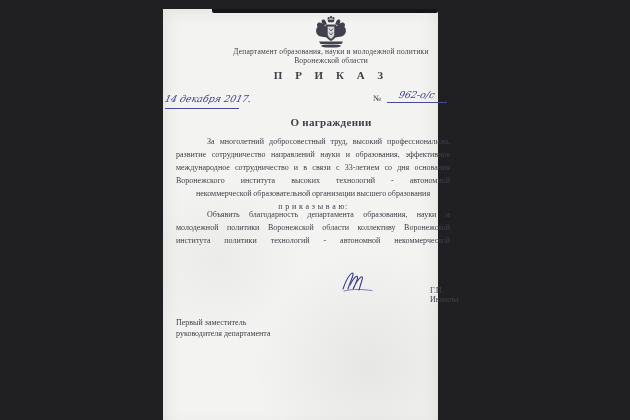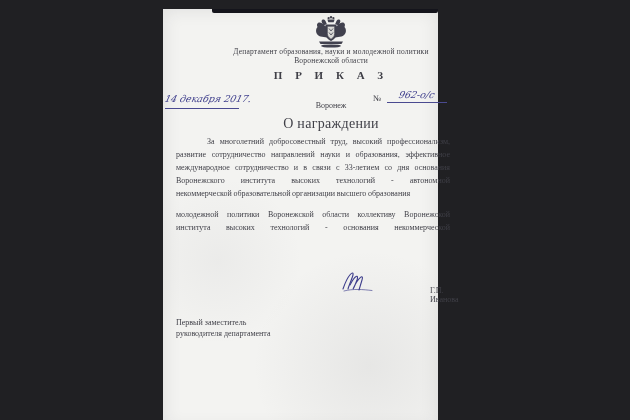--- a/index.html
+++ b/index.html
@@ -23,21 +23,21 @@
   .topband {
     position: absolute; left: 49px; right: 0; top: 0; height: 4px;
     background: #14141b;
     border-radius: 0 0 2px 2px;
   }
   .emblem { position: absolute; left: 145px; top: 6px; width: 46px; height: 34px; }
   .centerblock { position: absolute; left: 31px; width: 274px; text-align: center; }
   .org { top: 38px; font-size: 7.5px; line-height: 9px; letter-spacing: 0.2px; }
   .doctitle { top: 60px; font-size: 11px; font-weight: bold; letter-spacing: 5px; text-align: center; }
   .city { top: 92px; font-size: 8px; }
-  .subject { top: 107px; font-size: 14px; font-weight: normal; letter-spacing: 0.3px; }
+  .subject { top: 107px; font-size: 11px; font-weight: bold; letter-spacing: 0.3px; }
   .metarow { position: absolute; top: 79px; left: 0; width: 305px; height: 18px; }
   .hand {
     font-family: "DejaVu Serif", serif;
     font-style: italic;
     color: #3e3e8c;
     font-size: 9.5px;
     display: inline-block;
     transform: skewX(-14deg);
     white-space: nowrap;
   }
@@ -49,21 +49,21 @@
   .numwrap { position: absolute; left: 210px; top: 1px; font-size: 8.5px; }
   .numlabel { display: inline-block; vertical-align: bottom; }
   .numbox {
     display: inline-block; width: 60px; margin-left: 6px;
     border-bottom: 1px solid #4a4a90;
     text-align: center; padding-bottom: 2px;
   }
   .bodyblock { position: absolute; left: 13px; width: 274px; font-size: 8px; }
   .p1 { top: 126px; }
   .p2 { top: 199px; }
-  .line { line-height: 13px; word-spacing: -0.3px; text-align: left; white-space: normal; }
+  .line { line-height: 13px; word-spacing: -0.3px; text-align: center; white-space: normal; }
   .jl { text-align: justify; text-align-last: justify; }
   .indent { text-indent: 31px; }
   .directive { letter-spacing: 0.5px; }
   .sigblock { position: absolute; left: 13px; top: 266px; font-size: 8px; line-height: 11px; margin-top: 42px; }
   .signame { position: absolute; left: 227px; top: 277px; font-size: 8px; padding-left: 40px; }
   .sigmark { position: absolute; left: 176px; top: 258px; width: 42px; height: 32px; }
 </style>
 </head>
 <body>
 
@@ -98,35 +98,36 @@
 
   <div class="metarow">
     <div class="datebox">
       <span class="hand">14 декабря 2017.</span>
     </div>
     <div class="numwrap">
       <span class="numlabel">№</span><span class="numbox"><span class="hand">962-о/с</span></span>
     </div>
   </div>
 
-  <div class="centerblock city">Воронеж</div>
 
   <div class="centerblock subject">О награждении</div>
 
   <div class="bodyblock p1">
     <div class="line jl indent">За многолетний добросовестный труд, высокий профессионализм,</div>
     <div class="line jl">развитие сотрудничество направлений науки и образования, эффективное</div>
     <div class="line jl">международное сотрудничество и в связи с 33-летием со дня основания</div>
     <div class="line jl">Воронежского института высоких технологий - автономной</div>
     <div class="line">некоммерческой образовательной организации высшего образования</div>
+    <div class="line directive">п р и к а з ы в а ю:</div>
   </div>
 
   <div class="bodyblock p2">
+    <div class="line jl indent">Объявить благодарность департамента образования, науки и</div>
     <div class="line jl">молодежной политики Воронежской области коллективу Воронежской</div>
-    <div class="line jl">института высоких технологий - основания некоммерческой</div>
+    <div class="line jl">института политики технологий - автономной некоммерческой</div>
   </div>
 
   <div class="sigblock">
     <div>Первый заместитель</div>
     <div>руководителя департамента</div>
   </div>
 
   <svg class="sigmark" viewBox="0 0 42 32">
     <g fill="none" stroke="#3e3e8c" stroke-width="1.1" stroke-linecap="round">
       <path d="M4 22 C9 7 15 3 14 8 C13 12 10 18 9 22"></path>

